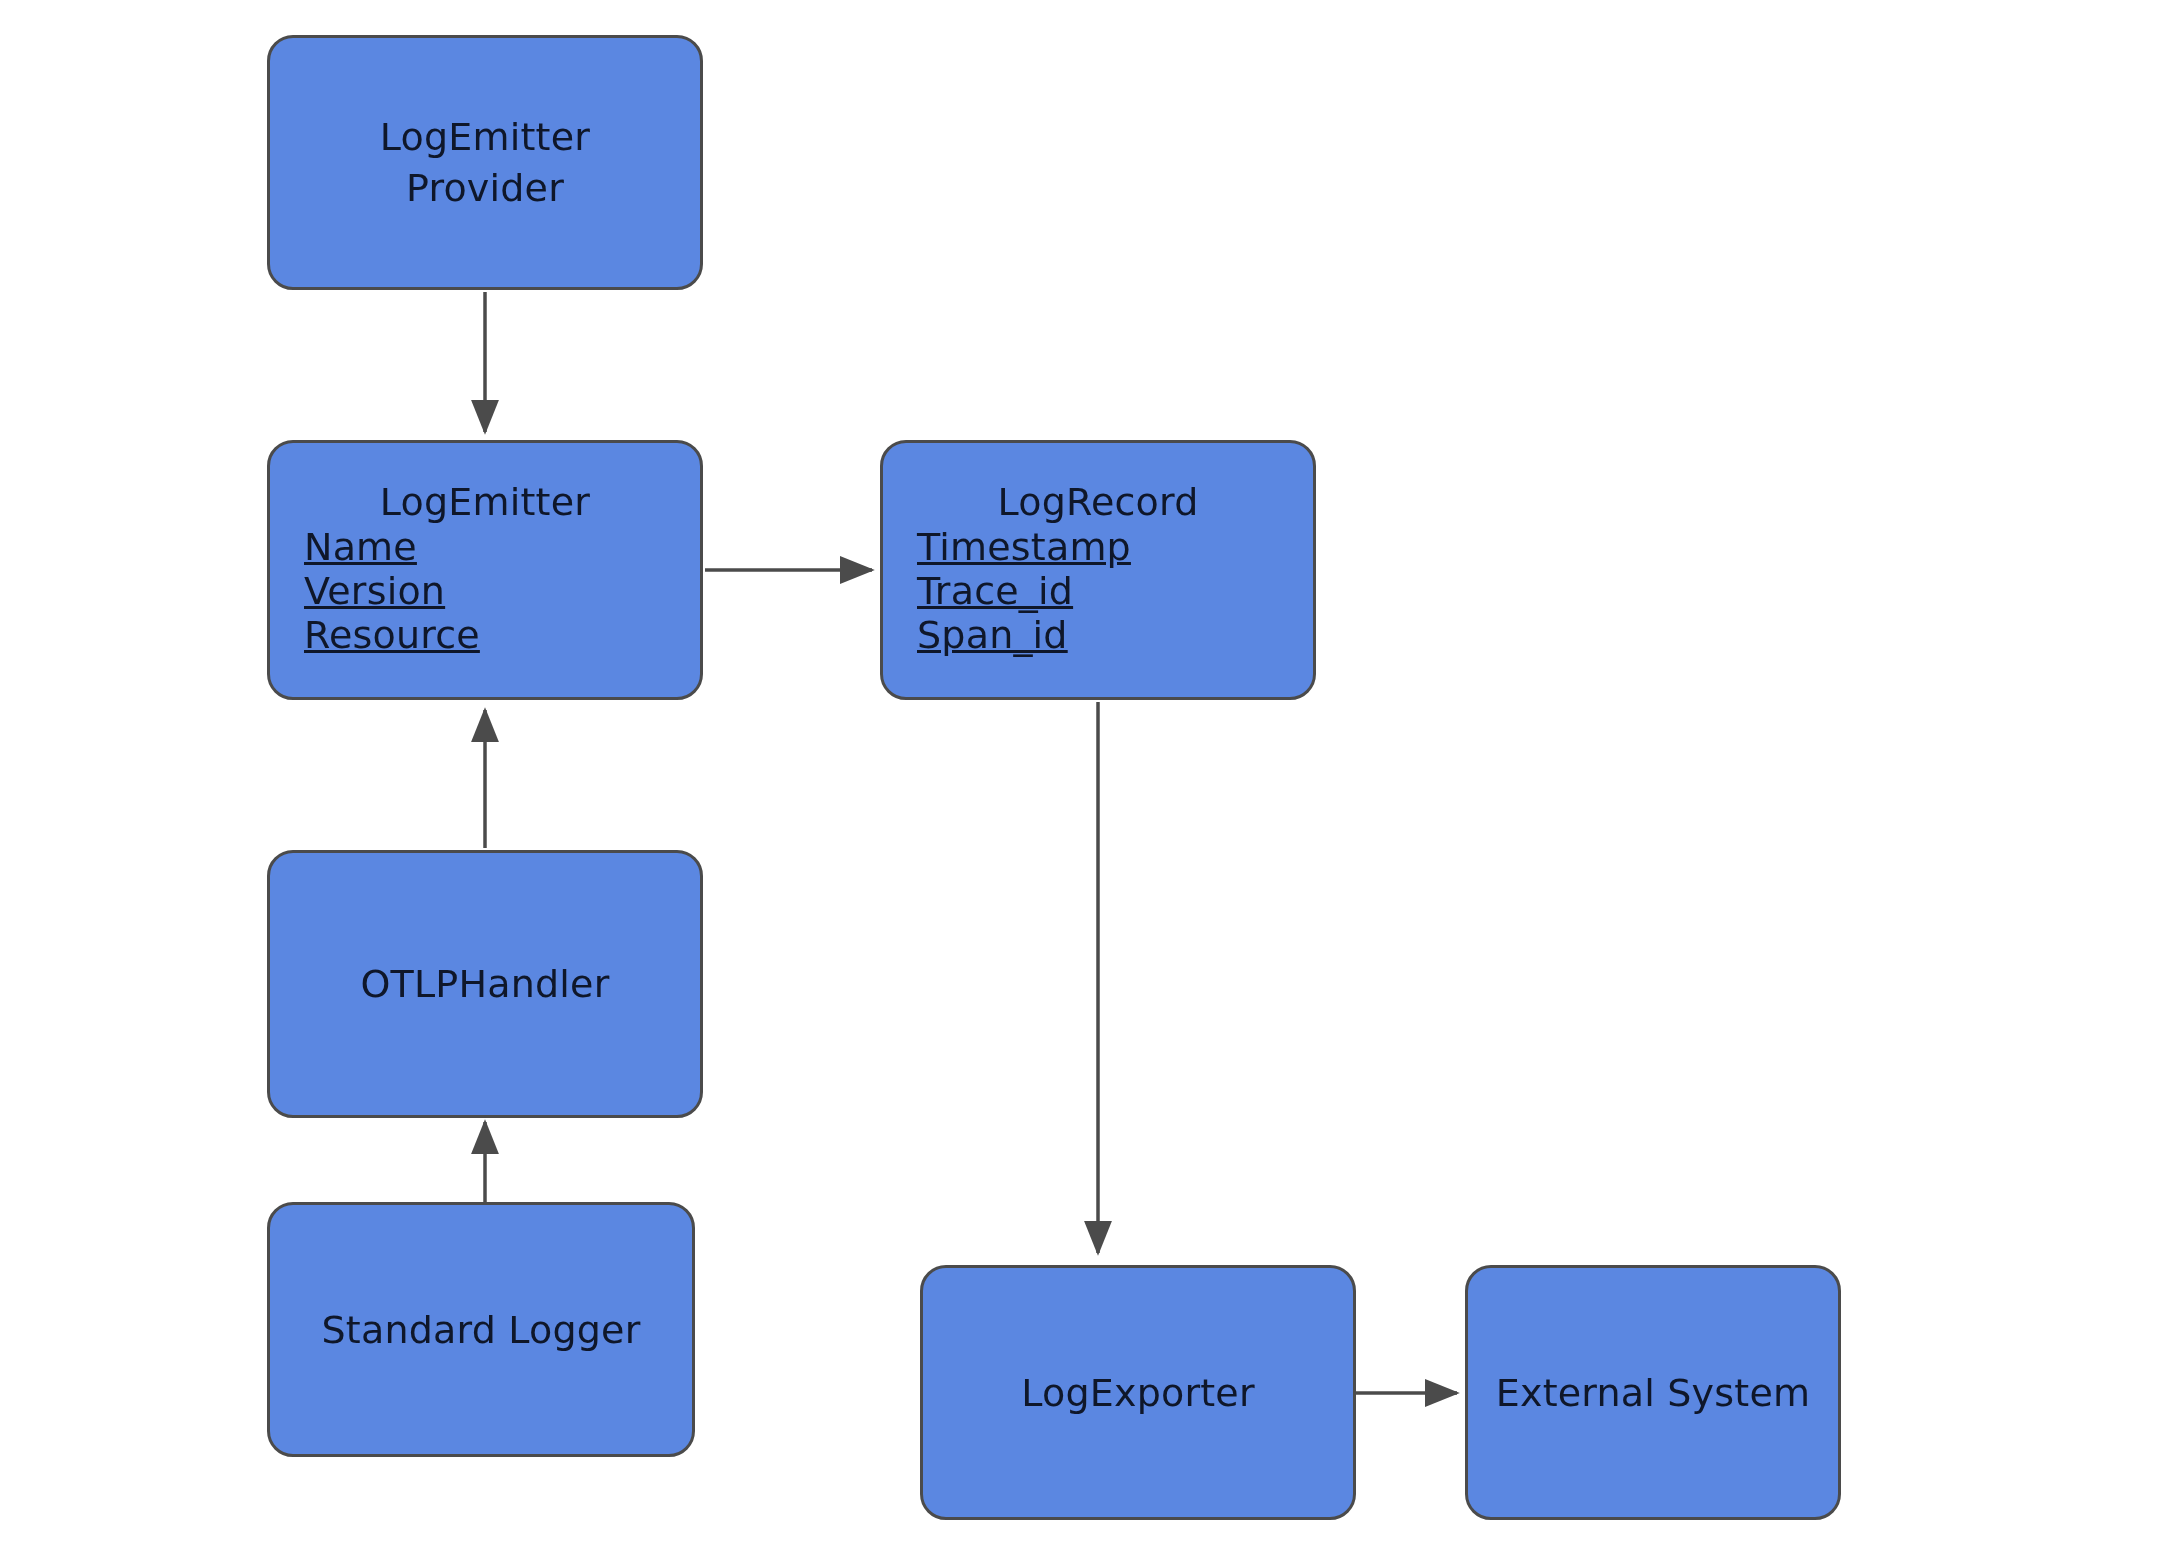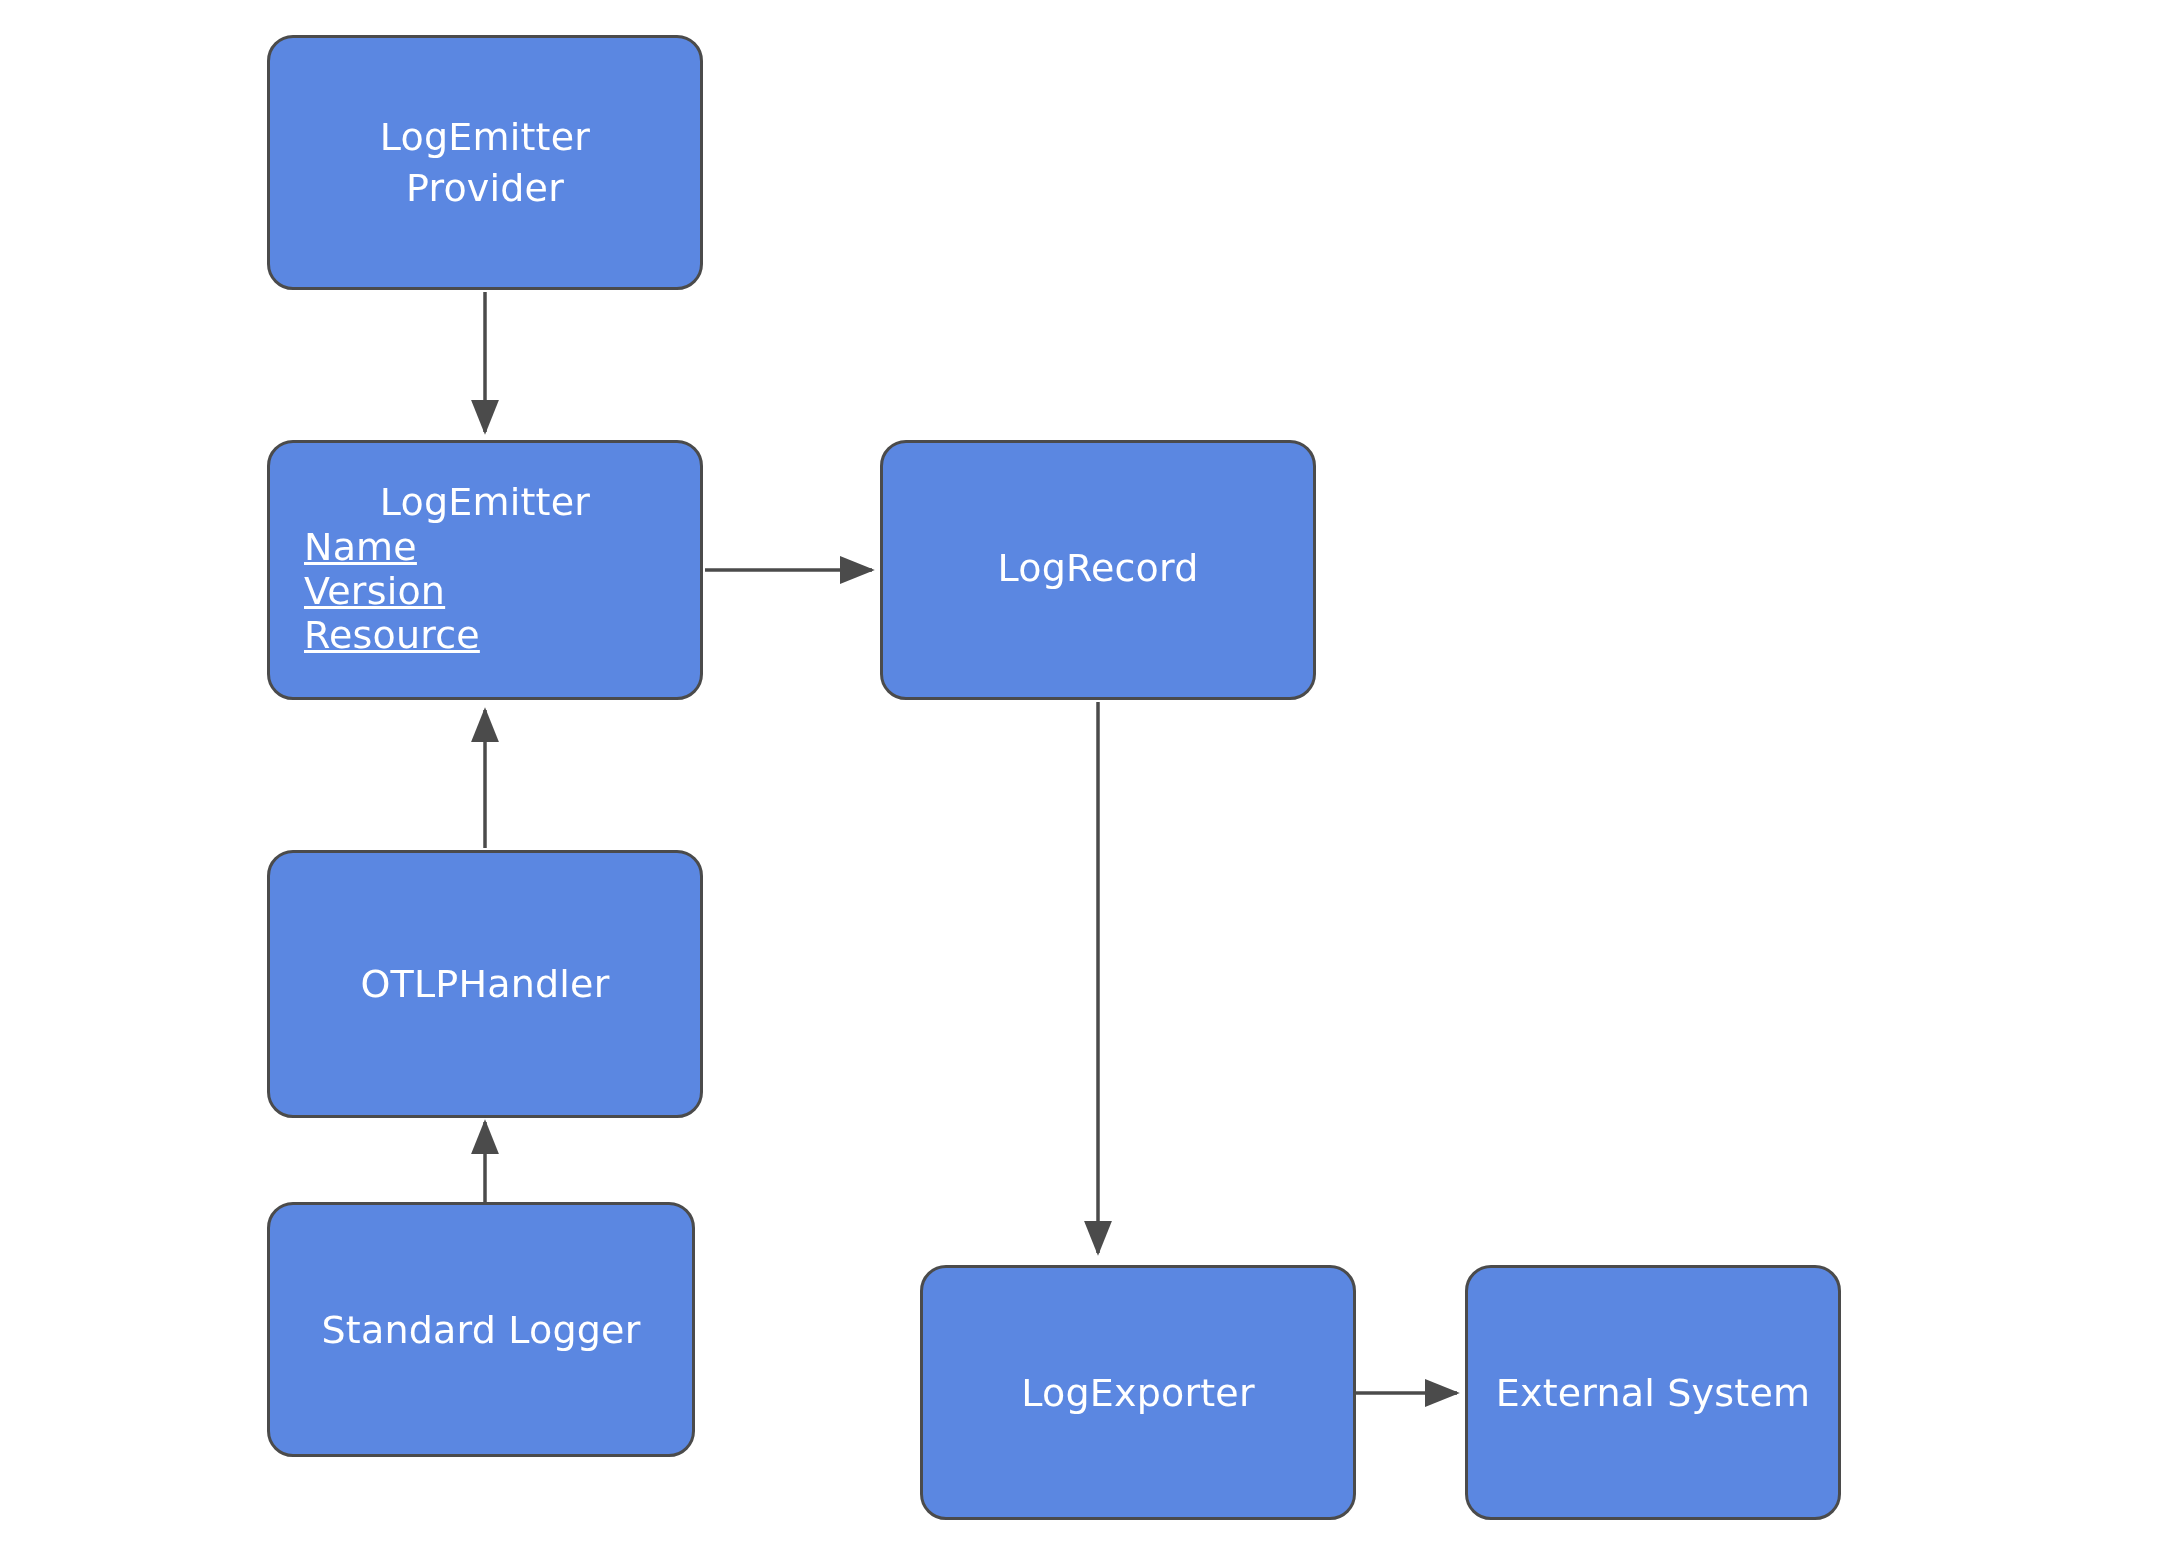--- a/index.html
+++ b/index.html
@@ -27,21 +27,21 @@
   }
   .node {
     position: absolute;
     box-sizing: border-box;
     background: #5b87e1;
     border: 3px solid #4b4b4b;
     border-radius: 26px;
     display: flex;
     flex-direction: column;
     justify-content: center;
-    color: #ffffff;
+    color: #0f172a;
     font-size: 38px;
     line-height: 1.0;
     letter-spacing: 0.2px;
   }
   .node .title {
     text-align: center;
     white-space: pre-line;
     padding: 0 10px;
   }
   .node.with-fields .title {
@@ -95,20 +95,25 @@
     <div class="title">LogEmitter</div>
     <div class="fields">
       <span class="field">Name</span>
       <span class="field">Version</span>
       <span class="field">Resource</span>
     </div>
   </div>
 
   <div class="node with-fields" style="left:880px; top:440px; width:436px; height:260px;">
     <div class="title">LogRecord</div>
+    <div class="fields">
+      <span class="field">Timestamp</span>
+      <span class="field">Trace_id</span>
+      <span class="field">Span_id</span>
+    </div>
   </div>
 
   <div class="node" style="left:267px; top:850px; width:436px; height:268px;">
     <div class="title">OTLPHandler</div>
   </div>
 
   <div class="node" style="left:267px; top:1202px; width:428px; height:255px;">
     <div class="title">Standard Logger</div>
   </div>
 

